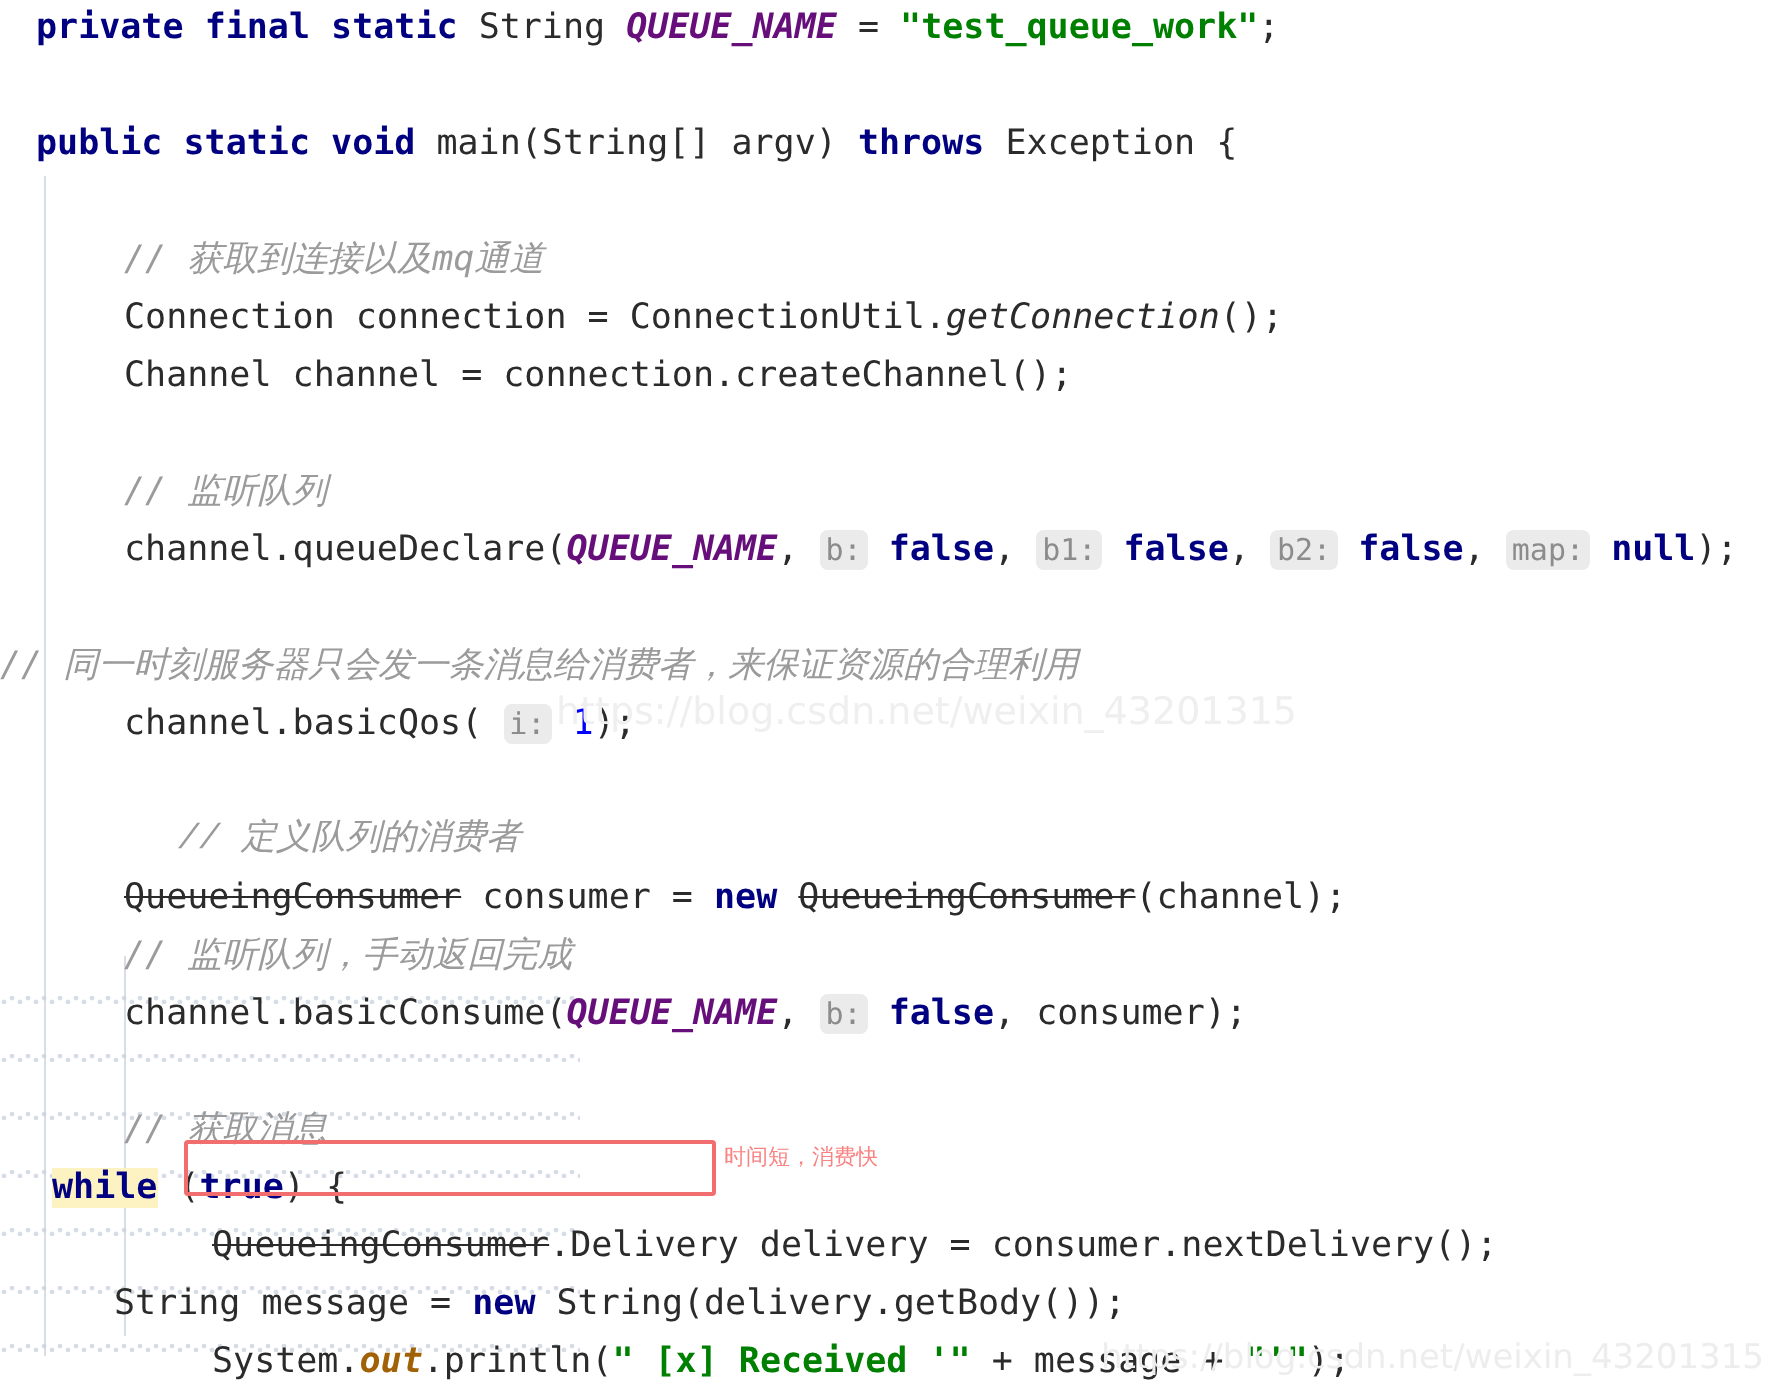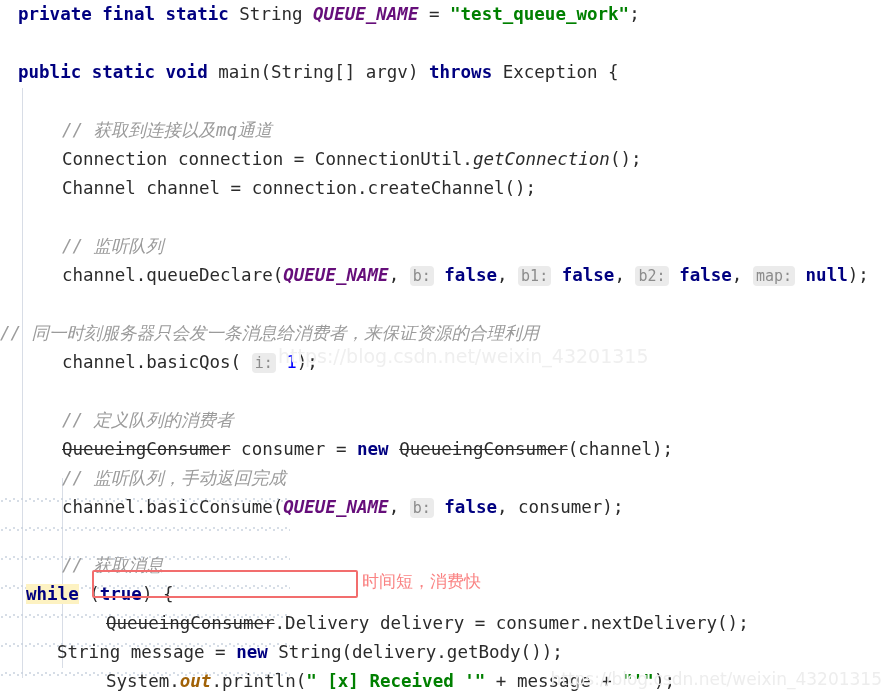--- a/index.html
+++ b/index.html
@@ -97,21 +97,21 @@
     position: absolute;
     border: 2px solid #f26d6d;
     border-radius: 2px;
     box-sizing: border-box;
     pointer-events: none;
   }
   #annotation-note {
     position: absolute;
     color: #fa8383;
     font-family: "DejaVu Sans", "Liberation Sans", sans-serif;
-    font-size: 17px;
+    font-size: 11px;
     line-height: 1;
     white-space: nowrap;
   }
 
   
   .watermark {
     position: absolute;
     color: #ededed;
     font-family: "DejaVu Sans", "Liberation Sans", sans-serif;
     white-space: nowrap;
@@ -149,21 +149,21 @@
       <div class="line" style="padding-left: 62px;"><span class="cmt">// 获取到连接以及mq通道</span></div>
       <div class="line" style="padding-left: 62px;"><span class="plain">Connection connection = ConnectionUtil.</span><span class="mth">getConnection</span><span class="plain">();</span></div>
       <div class="line" style="padding-left: 62px;"><span class="plain">Channel channel = connection.createChannel();</span></div>
       <div class="line" style="padding-left: 18px;">&nbsp;</div>
       <div class="line" style="padding-left: 62px;"><span class="cmt">// 监听队列</span></div>
       <div class="line" style="padding-left: 62px;"><span class="plain">channel.queueDeclare(</span><span class="const">QUEUE_NAME</span><span class="plain">, </span><span class="hint">b:</span><span class="plain"> </span><span class="kw">false</span><span class="plain">, </span><span class="hint">b1:</span><span class="plain"> </span><span class="kw">false</span><span class="plain">, </span><span class="hint">b2:</span><span class="plain"> </span><span class="kw">false</span><span class="plain">, </span><span class="hint">map:</span><span class="plain"> </span><span class="kw">null</span><span class="plain">);</span></div>
       <div class="line" style="padding-left: 18px;">&nbsp;</div>
       <div class="line" style=""><span class="cmt">// 同一时刻服务器只会发一条消息给消费者，来保证资源的合理利用</span></div>
       <div class="line" style="padding-left: 62px;"><span class="plain">channel.basicQos( </span><span class="hint">i:</span><span class="plain"> </span><span class="num">1</span><span class="plain">);</span></div>
       <div class="line" style="padding-left: 18px;">&nbsp;</div>
-      <div class="line" style="padding-left: 62px;"><span class="cmt">// 定义队列的消费者</span></div>
+      <div class="line" style="padding-left: 89px; font-family: Liberation Mono, monospace;"><span class="cmt">// 定义队列的消费者</span></div>
       <div class="line" style="padding-left: 62px;"><span class="dep">QueueingConsumer</span><span class="plain"> consumer = </span><span class="kw">new</span><span class="plain"> </span><span class="dep">QueueingConsumer</span><span class="plain">(channel);</span></div>
       <div class="line" style="padding-left: 62px;"><span class="cmt">// 监听队列，手动返回完成</span></div>
       <div class="line" style="padding-left: 62px;"><span class="plain">channel.basicConsume(</span><span class="const">QUEUE_NAME</span><span class="plain">, </span><span class="hint">b:</span><span class="plain"> </span><span class="kw">false</span><span class="plain">, consumer);</span></div>
       <div class="line" style="padding-left: 18px;">&nbsp;</div>
       <div class="line" style="padding-left: 62px;"><span class="cmt">// 获取消息</span></div>
       <div class="line" style="padding-left: 26px;"><span class="kw hl-yellow">while</span><span class="plain"> (</span><span class="kw">true</span><span class="plain">) {</span></div>
       <div class="line" style="padding-left: 106px;"><span class="dep">QueueingConsumer</span><span class="plain">.Delivery delivery = consumer.nextDelivery();</span></div>
       <div class="line" style="padding-left: 57px;"><span class="plain">String message = </span><span class="kw">new</span><span class="plain"> String(delivery.getBody());</span></div>
       <div class="line" style="padding-left: 106px;"><span class="plain">System.</span><span class="field">out</span><span class="plain">.println(</span><span class="str">" [x] Received '"</span><span class="plain"> + message + </span><span class="str">"'"</span><span class="plain">);</span></div>
       <div class="line" style="padding-left: 106px;"></div>

